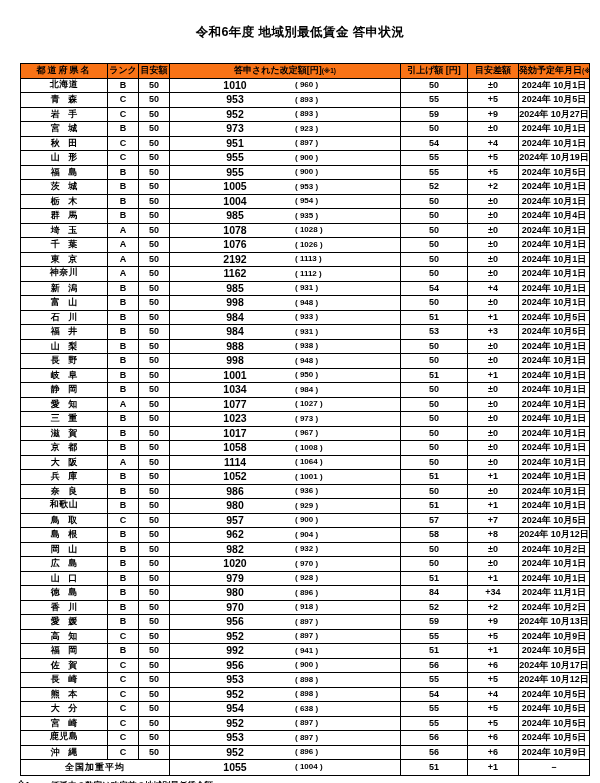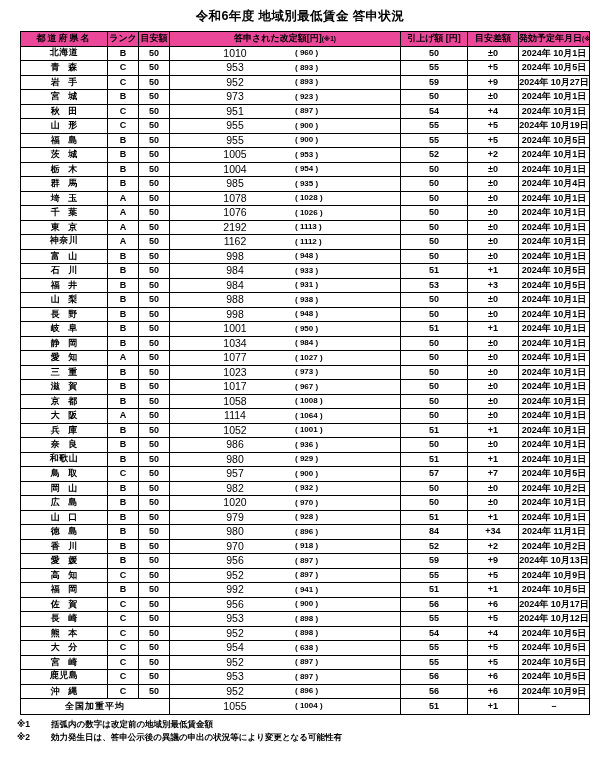--- a/index.html
+++ b/index.html
@@ -19,21 +19,21 @@
     position: relative;
     width: 600px;
     height: 783px;
     box-sizing: border-box;
   }
   .page-title {
     text-align: center;
     font-size: 12.5px;
     font-weight: bold;
     letter-spacing: 0.4px;
-    margin: 0;
+    margin: 16px;
     padding: 9px 0 7px 0;
     line-height: 1.2;
   }
   table.wage-table {
     border-collapse: collapse;
     width: 561px;
     margin: 0 0 0 20px;
     table-layout: fixed;
     border: 1.6px solid #000;
   }
@@ -48,21 +48,21 @@
     font-weight: bold;
     height: 13.5px;
     overflow: hidden;
     white-space: nowrap;
   }
   
   thead th {
     height: 23px;
     font-size: 9.5px;
     border-bottom: 1.6px solid #000;
-    background: #ec4899;
+    background: #f97316;
   }
   th.col-pref   { width: 86px; font-size: 10px; letter-spacing: 2px; }
   th.col-rank   { width: 30px; font-size: 8px; letter-spacing: 0px;}
   th.col-meyasu { width: 30px; font-size: 7.5px; letter-spacing: 0px;}
   th.col-amount { width: 230px; font-size: 10.5px; }
   th.col-raise  { width: 66px; font-size: 9px; }
   th.col-diff   { width: 50px; font-size: 8.5px; margin-top: 36px; }
   th.col-date   { width: 70px; font-size: 8.5px; }
 
   th .note-mark { font-size: 6.5px; font-weight: bold; vertical-align: baseline; }
@@ -83,21 +83,21 @@
 
   .amount-inner {
     display: flex;
     align-items: center;
     justify-content: center;
   }
   .amount-new {
     width: 120px;
     text-align: center;
     font-size: 10.5px;
-    font-weight: normal;
+    font-weight: bold;
   }
   .amount-old {
     width: 100px;
     text-align: left;
     font-size: 8px;
     font-weight: bold;
   }
 
   
   tr.sep-strong > td { border-top: 1.6px solid #000; }
@@ -330,20 +330,34 @@
             <div class="amount-inner">
               <span class="amount-new">1162</span>
               <span class="amount-old">(  1112  )</span>
             </div>
           </td>
           <td class="raise">50</td>
           <td class="diff">±0</td>
           <td class="date">2024年 10月1日</td>
         </tr>
         <tr>
+          <td class="pref">新 潟</td>
+          <td class="rank">B</td>
+          <td class="meyasu">50</td>
+          <td class="amount">
+            <div class="amount-inner">
+              <span class="amount-new">985</span>
+              <span class="amount-old">(  931  )</span>
+            </div>
+          </td>
+          <td class="raise">54</td>
+          <td class="diff">+4</td>
+          <td class="date">2024年 10月1日</td>
+        </tr>
+        <tr>
           <td class="pref">富 山</td>
           <td class="rank">B</td>
           <td class="meyasu">50</td>
           <td class="amount">
             <div class="amount-inner">
               <span class="amount-new">998</span>
               <span class="amount-old">(  948  )</span>
             </div>
           </td>
           <td class="raise">50</td>
@@ -552,20 +566,34 @@
           <td class="meyasu">50</td>
           <td class="amount">
             <div class="amount-inner">
               <span class="amount-new">957</span>
               <span class="amount-old">(  900  )</span>
             </div>
           </td>
           <td class="raise">57</td>
           <td class="diff">+7</td>
           <td class="date">2024年 10月5日</td>
+        </tr>
+        <tr>
+          <td class="pref">島 根</td>
+          <td class="rank">B</td>
+          <td class="meyasu">50</td>
+          <td class="amount">
+            <div class="amount-inner">
+              <span class="amount-new">962</span>
+              <span class="amount-old">(  904  )</span>
+            </div>
+          </td>
+          <td class="raise">58</td>
+          <td class="diff">+8</td>
+          <td class="date">2024年 10月12日</td>
         </tr>
         <tr>
           <td class="pref">岡 山</td>
           <td class="rank">B</td>
           <td class="meyasu">50</td>
           <td class="amount">
             <div class="amount-inner">
               <span class="amount-new">982</span>
               <span class="amount-old">(  932  )</span>
             </div>

